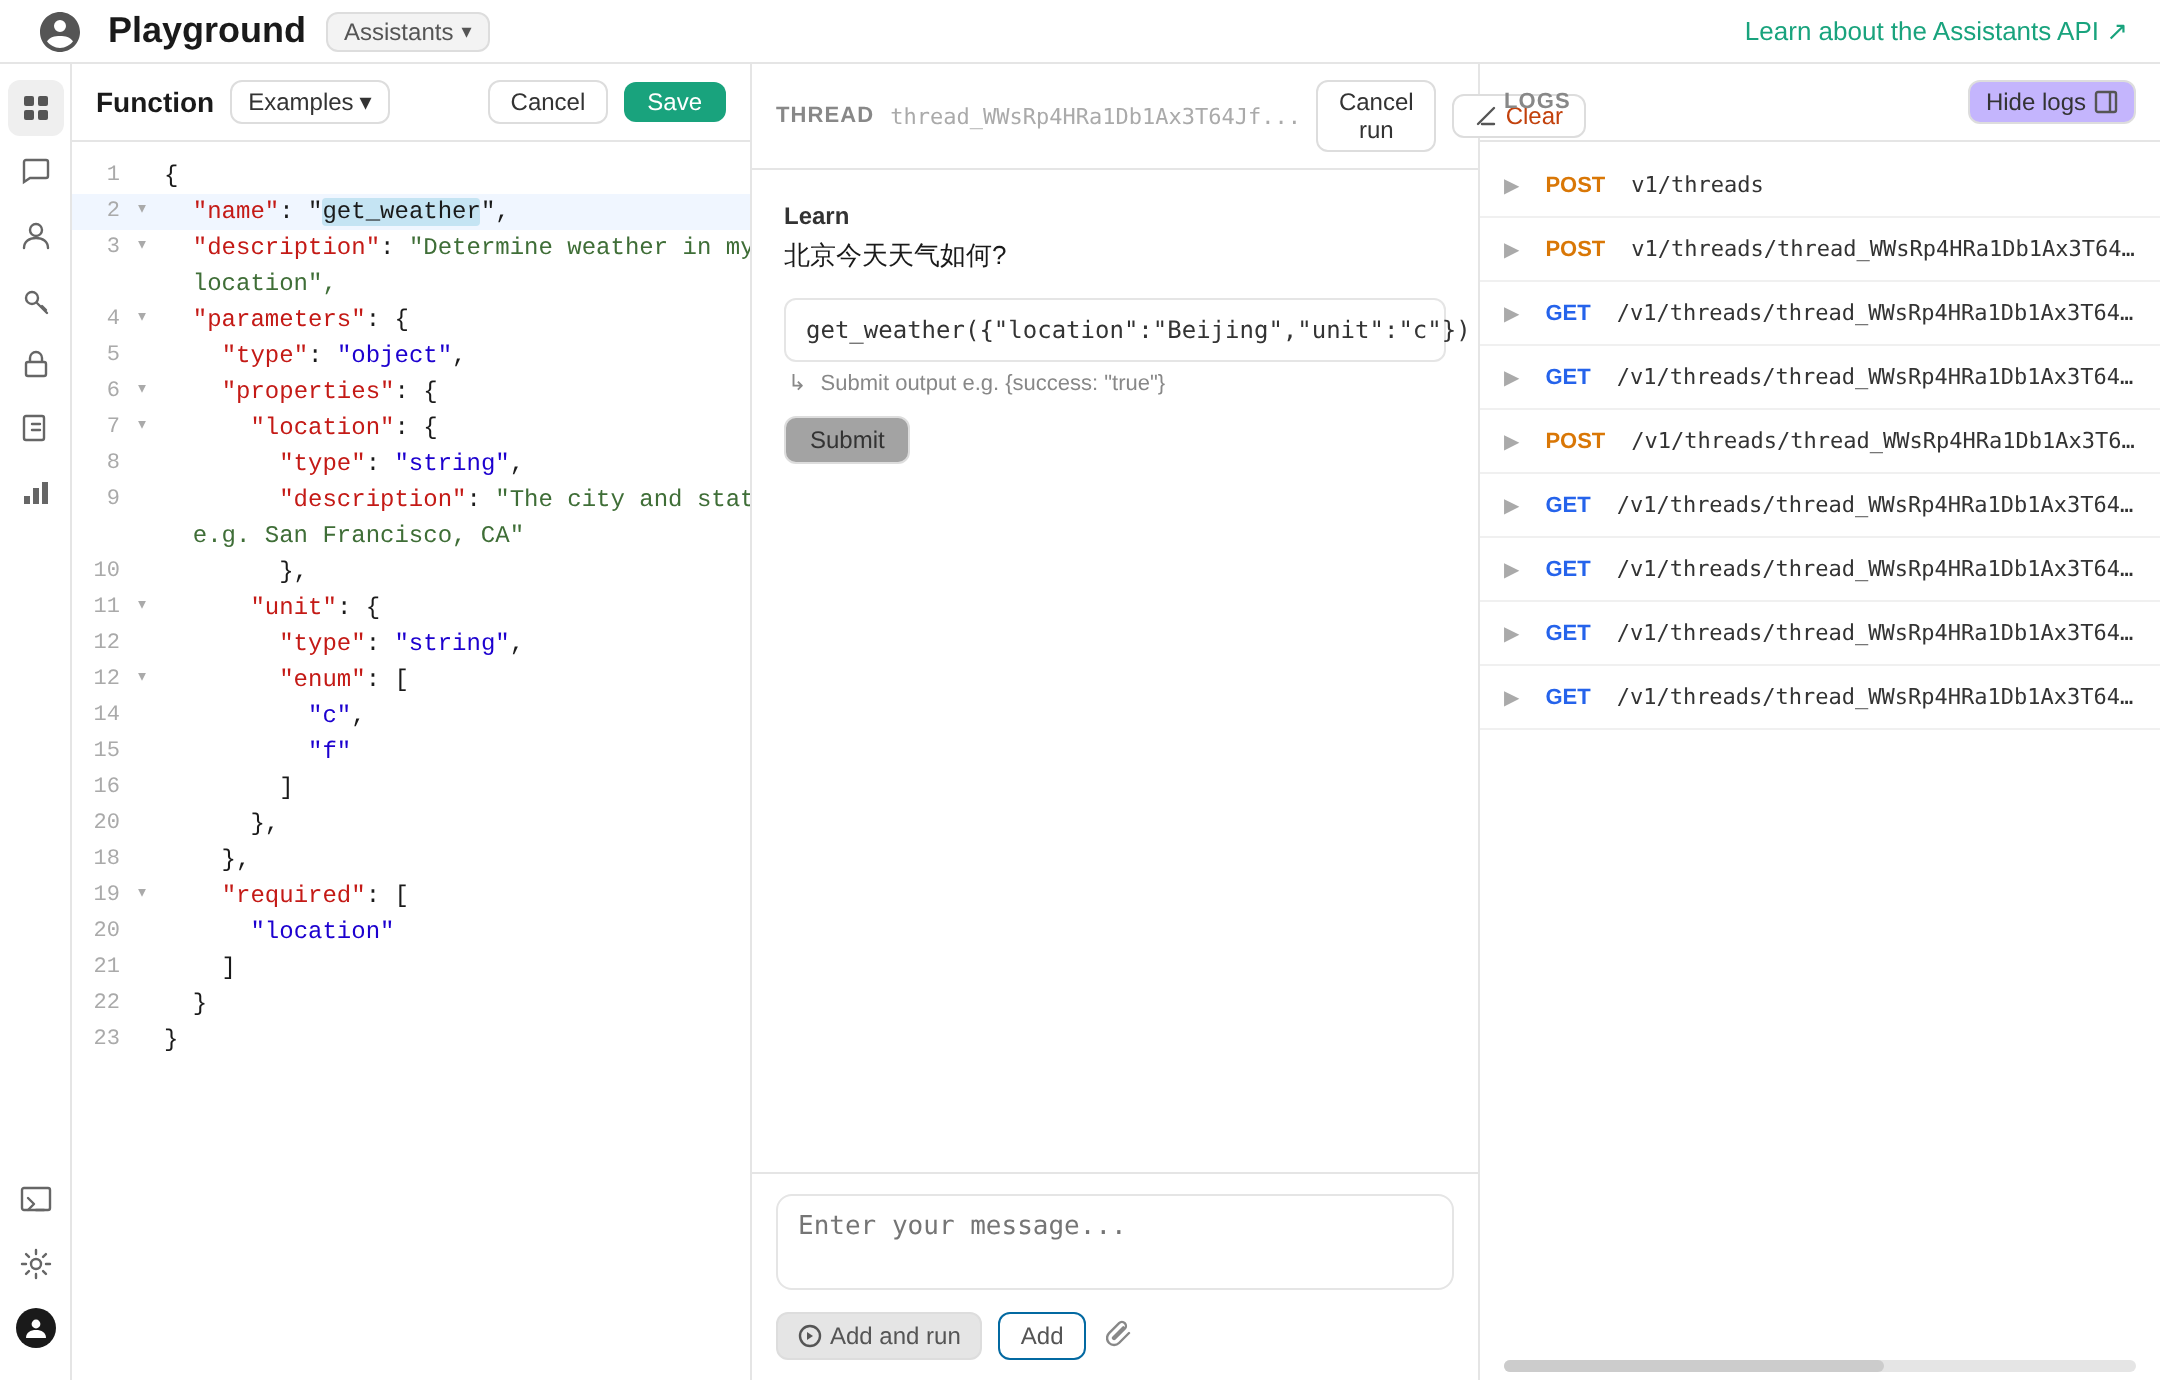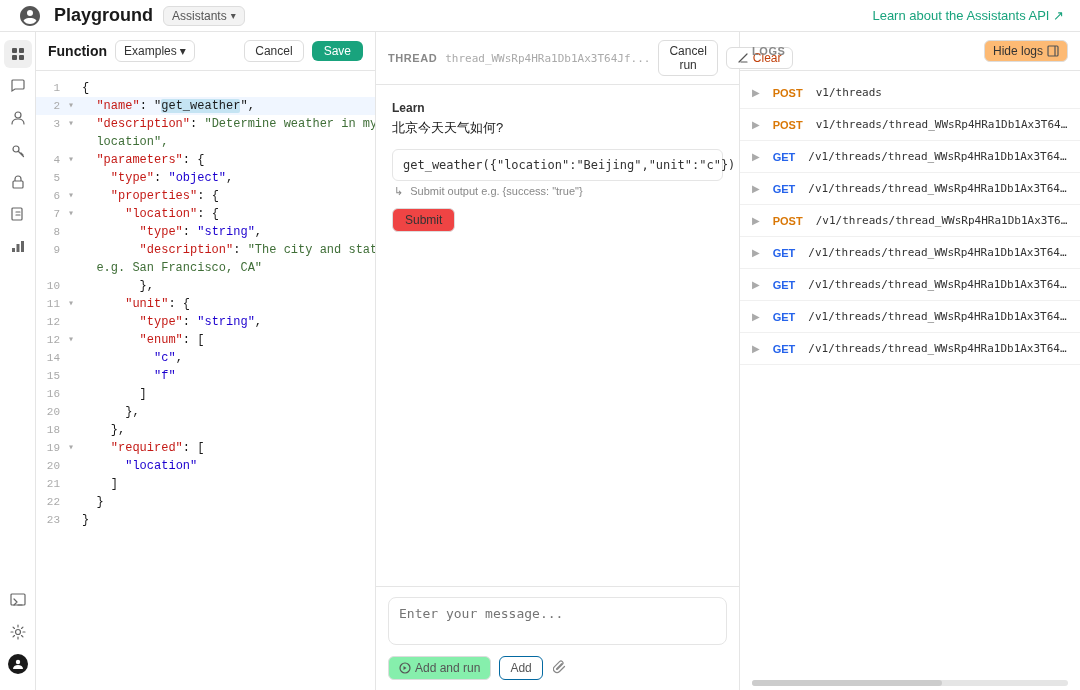--- a/index.html
+++ b/index.html
@@ -85,52 +85,52 @@
     .message-role { font-size: 12px; font-weight: 600; margin-bottom: 4px; color: #333; }
     .message-text { font-size: 13px; color: #1a1a1a; margin-bottom: 12px; }
     .function-call-box {
       background: #fff; border: 1px solid #e5e5e5; border-radius: 6px; padding: 8px 10px; margin-bottom: 4px;
       font-family: monospace; font-size: 12px; color: #333;
     }
     .function-call-hint { font-size: 11px; color: #888; margin-bottom: 6px; margin-left: 2px; }
     .function-call-hint .arrow { margin-right: 4px; }
     .submit-btn {
       padding: 4px 12px; border: 1px solid #ddd; border-radius: 6px;
-      background: #ef4444; cursor: pointer; font-size: 12px; color: #333; margin-top: 4px;
+      background: #a3a3a3; cursor: pointer; font-size: 12px; color: #333; margin-top: 4px;
     }
     .thread-input-area {
       border-top: 1px solid #e5e5e5; padding: 10px 12px; flex-shrink: 0;
     }
     .message-input {
       width: 100%; border: 1px solid #e5e5e5; border-radius: 8px; padding: 8px 10px;
       font-size: 13px; color: #aaa; resize: none; outline: none; background: #fff; min-height: 40px;
     }
     .input-actions { display: flex; align-items: center; gap: 8px; margin-top: 8px; }
     .add-run-btn {
       display: flex; align-items: center; gap: 4px;
       padding: 4px 10px; border: 1px solid #ddd; border-radius: 6px;
-      background: #86efac; cursor: pointer; font-size: 12px; color: #555;
+      background: #e5e5e5; cursor: pointer; font-size: 12px; color: #555;
     }
     .add-btn {
       padding: 4px 10px; border: 1px solid #0369a1; border-radius: 6px;
       background: #fff; cursor: pointer; font-size: 12px; color: #555;
     }
     .attach-btn { background: none; border: none; cursor: pointer; color: #888; padding: 2px; }
 
     
     .logs-panel { width: 340px; display: flex; flex-direction: column; flex-shrink: 0; }
     .logs-header {
       display: flex; align-items: center; padding: 8px 12px; border-bottom: 1px solid #e5e5e5;
       flex-shrink: 0;
     }
     .logs-title { font-size: 11px; font-weight: 600; color: #888; letter-spacing: 0.05em; }
     .hide-logs-btn {
       margin-left: auto; display: flex; align-items: center; gap: 4px;
       padding: 3px 8px; border: 1px solid #ddd; border-radius: 6px;
-      background: #fdba74; cursor: pointer; font-size: 12px; color: #333;
+      background: #c4b5fd; cursor: pointer; font-size: 12px; color: #333;
     }
     .logs-content { flex: 1; overflow-y: auto; padding: 6px 0; }
     .log-entry {
       display: flex; align-items: center; padding: 5px 12px; gap: 8px;
       border-bottom: 1px solid #f0f0f0; cursor: pointer; min-height: 32px;
     }
     .log-arrow { color: #aaa; font-size: 10px; flex-shrink: 0; }
     .log-method {
       font-size: 11px; font-weight: 600; padding: 1px 5px; border-radius: 3px; flex-shrink: 0;
     }

